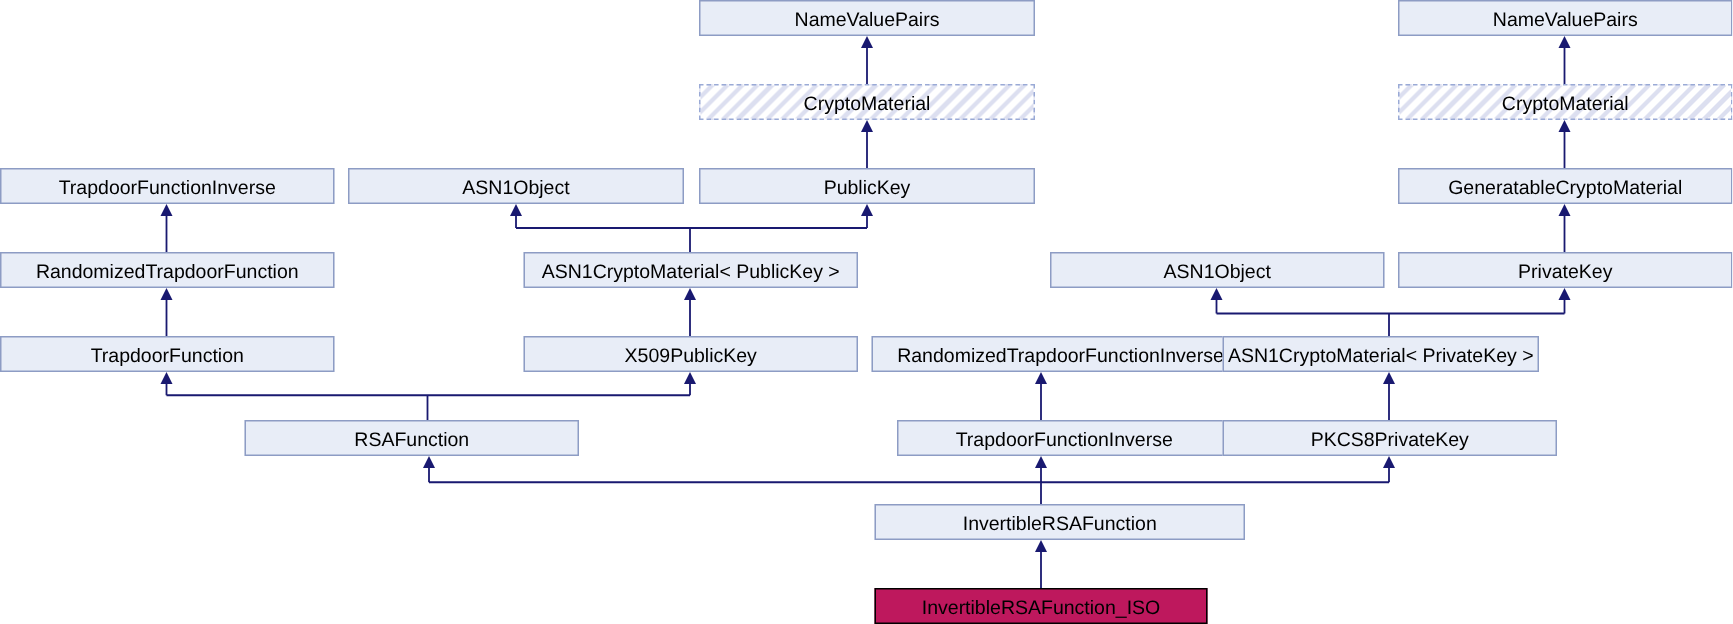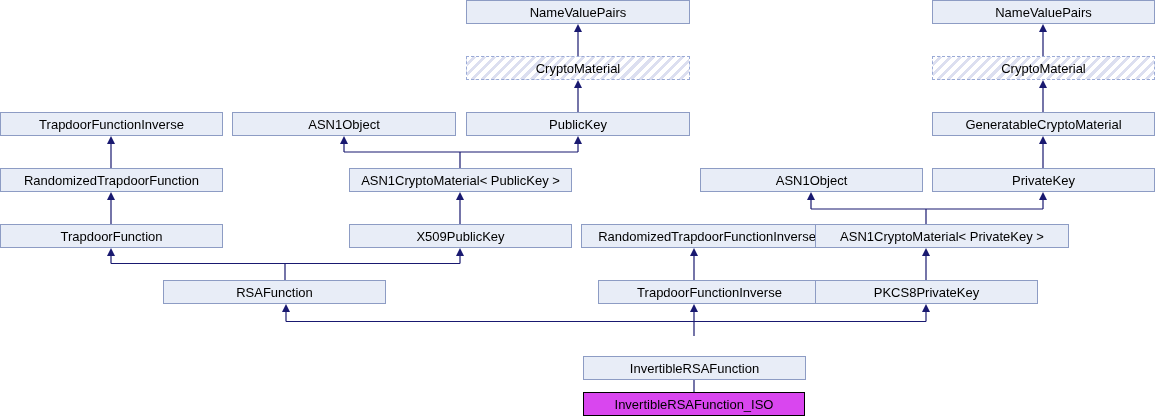--- a/index.html
+++ b/index.html
@@ -24,21 +24,21 @@
     justify-content:center;
     white-space:nowrap;
     cursor:pointer;
   }
   .node--hatched{
     border:1px dashed #9aaad6;
     background:repeating-linear-gradient(135deg,#ffffff 0px,#ffffff 4px,#dcdff0 4px,#dcdff0 7px);
   }
   .node--focus{
     border:1px solid #000000;
-    background:#d946ef;
+    background:#be185d;
     cursor:default;
   }
 </style>
 </head>
 <body>
 
 <div class="diagram">
 
   <svg class="edges" viewBox="0 0 1155 416">
     <g stroke="#191970" stroke-width="1.2" fill="none">
@@ -110,21 +110,21 @@
   <div class="node" style="left:700px;top:168px;width:223px;">ASN1Object</div>
 
   <div class="node" style="left:932px;top:0px;width:223px;">NameValuePairs</div>
 
   <div class="node node--hatched" style="left:932px;top:56px;width:223px;">CryptoMaterial</div>
 
   <div class="node" style="left:932px;top:112px;width:223px;">GeneratableCryptoMaterial</div>
 
   <div class="node" style="left:932px;top:168px;width:223px;">PrivateKey</div>
 
-  <div class="node" style="left:815px;top:224px;width:254px;">ASN1CryptoMaterial&lt; PrivateKey &gt;</div>
+  <div class="node" style="left:815px;top:224px;width:211px;">ASN1CryptoMaterial&lt; PrivateKey &gt;</div>
 
   <div class="node" style="left:815px;top:280px;width:223px;">PKCS8PrivateKey</div>
 
-  <div class="node" style="left:583px;top:356px;width:223px;">InvertibleRSAFunction</div>
+  <div class="node" style="left:583px;top:336px;width:247px;">InvertibleRSAFunction</div>
 
   <div class="node node--focus" style="left:583px;top:392px;width:222px;">InvertibleRSAFunction_ISO</div>
 
 </div>
 
 </body></html>

